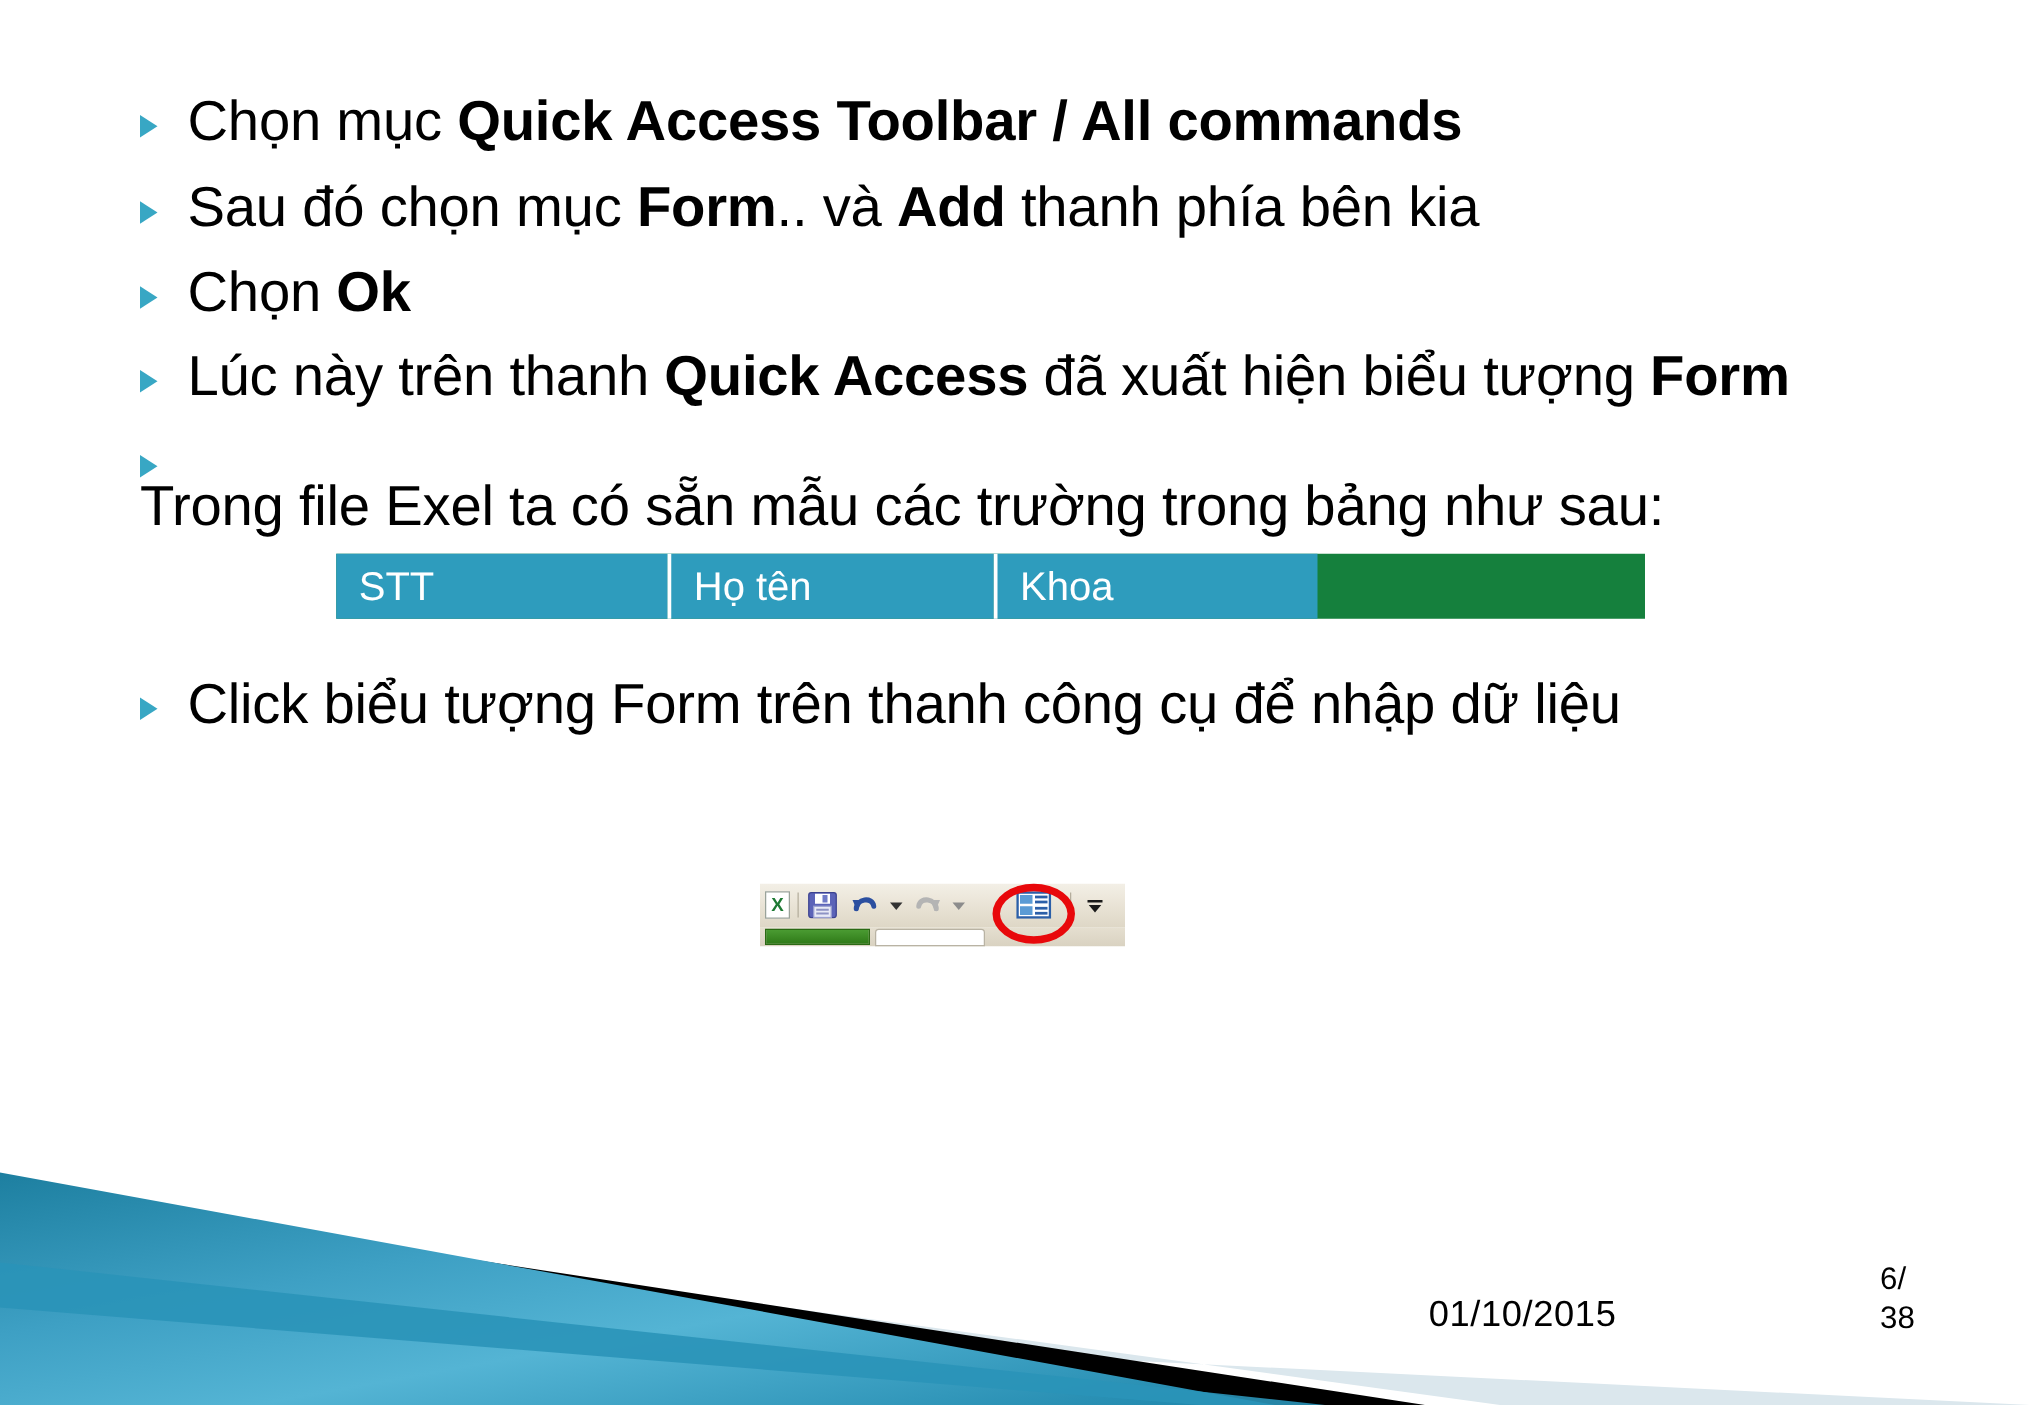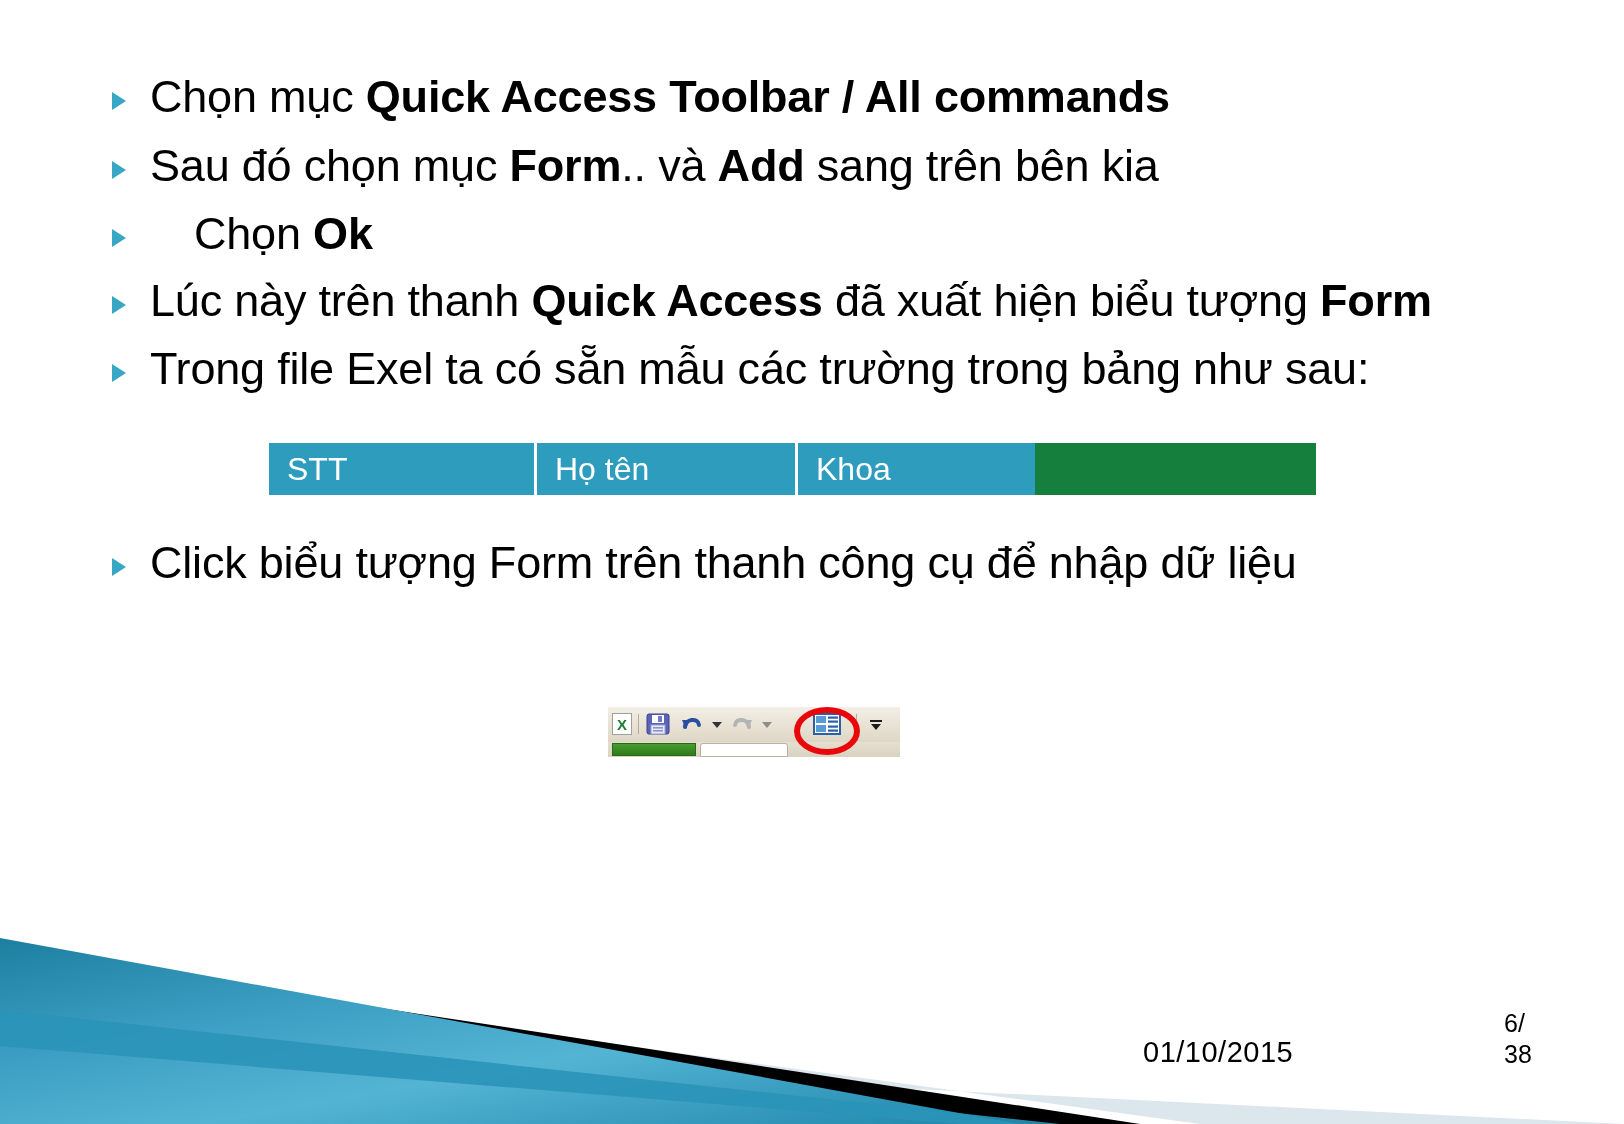--- a/index.html
+++ b/index.html
@@ -56,23 +56,23 @@
     font-size: 45px;
     color: #000000;
     letter-spacing: -0.2px;
     white-space: nowrap;
   }
   .bullet-text b { font-weight: 700; }
 
   
   .bullet-row.r0 { margin-bottom: 22px; }
   .bullet-row.r1 { margin-bottom: 21px; }
-  .bullet-row.r2 { margin-bottom: 21px; gap: 44px; }
+  .bullet-row.r2 { margin-bottom: 21px; }
   .bullet-row.r3 { margin-bottom: 21px; }
-  .bullet-row.r4 { margin-bottom: 0px; }
+  .bullet-row.r4 { margin-bottom: 0px; flex-direction: column; }
 
   
   #field-table {
     position: absolute;
     left: 269px;
     top: 443px;
     width: 1047px;
     height: 52px;
     display: flex;
     background: #15803d;
@@ -89,21 +89,21 @@
     font-size: 32px;
     font-weight: 400;
     background: #2E9CBD;
   }
   .th-cell + .th-cell {
     border-left: 3px solid #ffffff;
   }
   .th-c0 { width: 265px; }
   .th-c1 { width: 262px; }
   .th-c2 { width: 261px; }
-  .th-c3 { width: 240px; text-align: right; }
+  .th-c3 { width: 259px; text-align: right; }
 
   
   #bullet-list-2 {
     position: absolute;
     left: 112px;
     top: 540px;
     width: 1400px;
   }
   #bullet-list-2 .bullet-row { margin-bottom: 18px; }
 
@@ -239,21 +239,21 @@
       <span class="bullet-marker">
           <span class="tri"></span>
         </span>
       <span class="bullet-text"><span>Chọn mục </span><b>Quick Access Toolbar / All commands</b></span>
     </div>
 
     <div class="bullet-row r1">
       <span class="bullet-marker">
           <span class="tri"></span>
         </span>
-      <span class="bullet-text"><span>Sau đó chọn mục </span><b>Form</b><span>.. và </span><b>Add</b><span> sang trên bên kia</span></span>
+      <span class="bullet-text"><span>Sau đó chọn mục </span><b>Form</b><span>.. và </span><b>Add</b><span> thanh phía bên kia</span></span>
     </div>
 
     <div class="bullet-row r2">
       <span class="bullet-marker">
           <span class="tri"></span>
         </span>
       <span class="bullet-text"><span>Chọn </span><b>Ok</b></span>
     </div>
 
     <div class="bullet-row r3">

